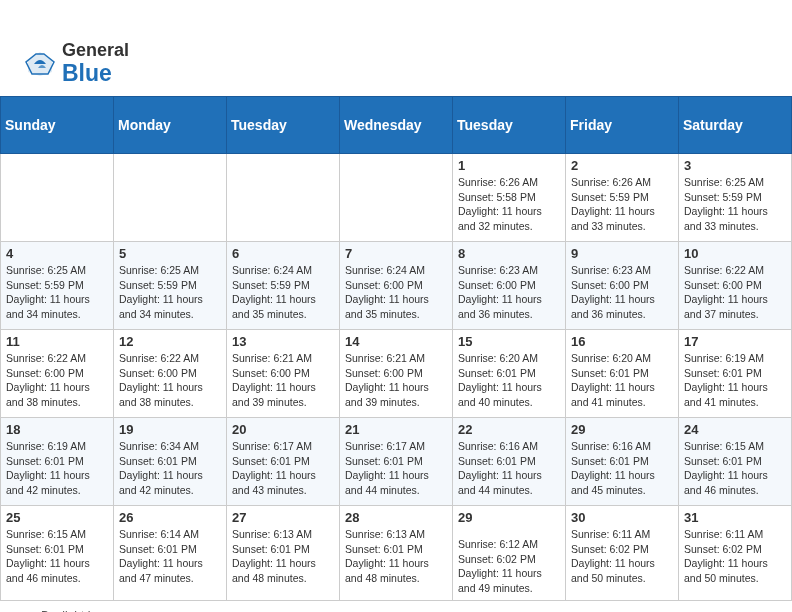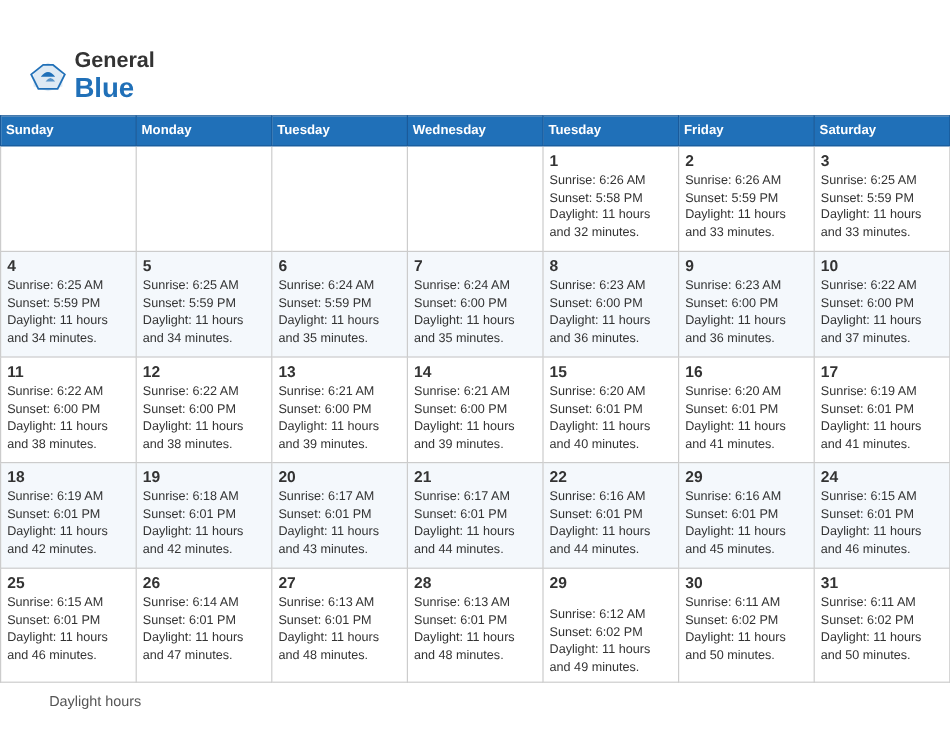--- a/index.html
+++ b/index.html
@@ -54,23 +54,23 @@
       color: #555;
     }
     .calendar {
       width: 100%;
       border-collapse: collapse;
       margin: 0;
     }
     .calendar thead tr th {
       background: #2070b8;
       color: #fff;
-      font-size: 11px;
-      font-weight: bold;
-      padding: 6px 4px;
+      font-size: 14px;
+      font-weight: bold;
+      padding: 20px 4px;
       text-align: left;
       border: 1px solid #1a5a9a;
     }
     .calendar tbody tr td {
       width: 113px;
       vertical-align: top;
       border: 1px solid #ccc;
       padding: 4px 5px;
       font-size: 11px;
       color: #333;
@@ -246,21 +246,21 @@
         </tr>
         <tr>
           <td>
             <div class="day-number">18</div>
             <div class="day-info" style="white-space: pre-line;">Sunrise: 6:19 AM
 Sunset: 6:01 PM
 Daylight: 11 hours and 42 minutes.</div>
           </td>
           <td>
             <div class="day-number">19</div>
-            <div class="day-info" style="white-space: pre-line;">Sunrise: 6:18 AM
+            <div class="day-info" style="white-space: pre-line;">Sunrise: 6:34 AM
 Sunset: 6:01 PM
 Daylight: 11 hours and 42 minutes.</div>
           </td>
           <td>
             <div class="day-number">20</div>
             <div class="day-info" style="white-space: pre-line;">Sunrise: 6:17 AM
 Sunset: 6:01 PM
 Daylight: 11 hours and 43 minutes.</div>
           </td>
           <td>

